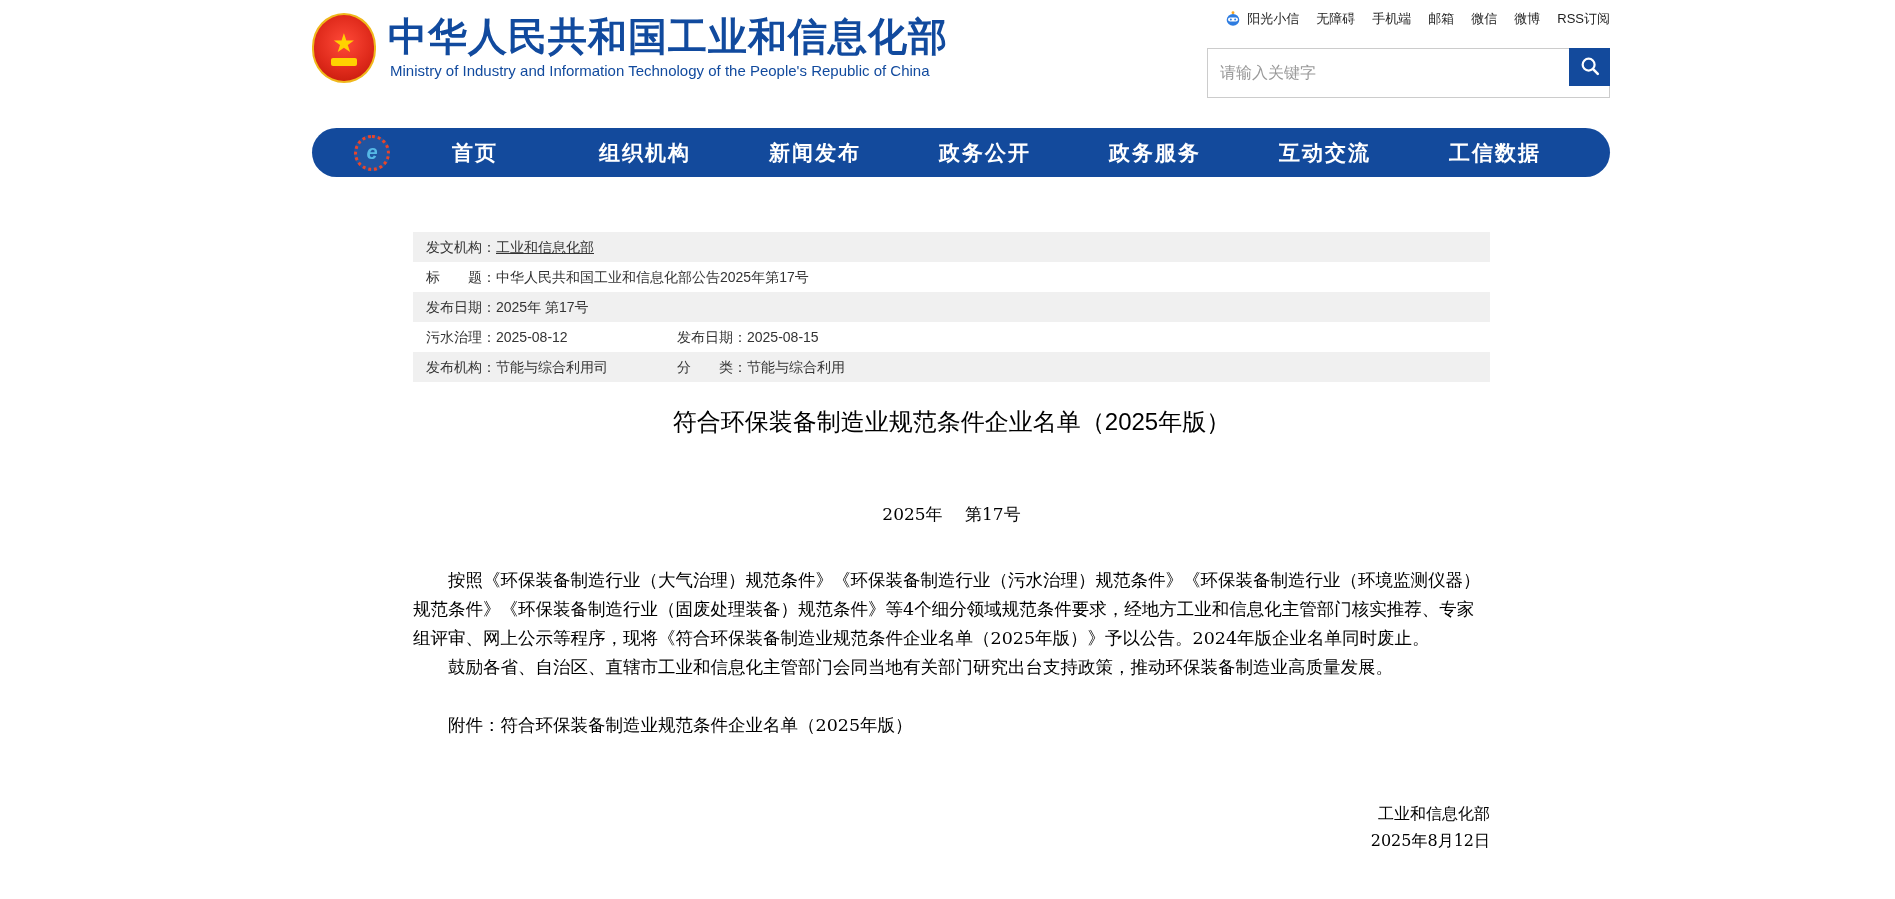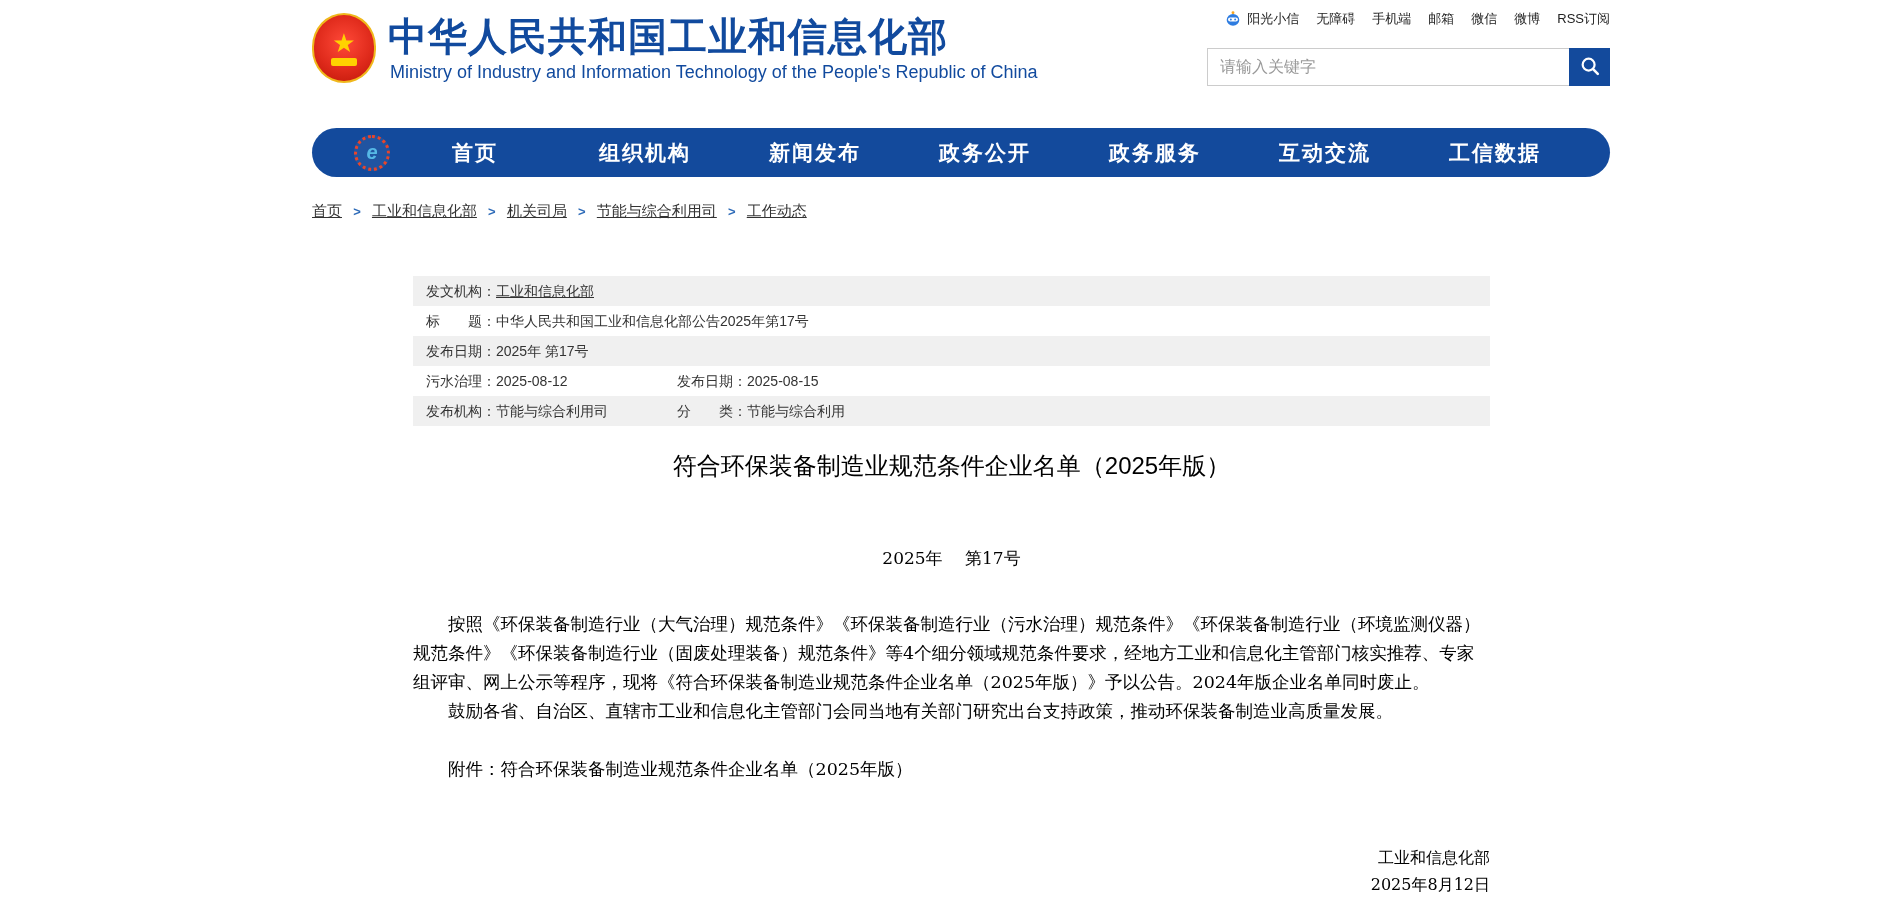--- a/index.html
+++ b/index.html
@@ -25,30 +25,30 @@
   }
   .emblem .star { color: #ffd200; font-size: 26px; line-height: 24px; }
   .emblem .gate { width: 26px; height: 8px; background: #ffd200; border-radius: 2px; margin-top: 3px; }
   .site-title {
     position: absolute; left: 76px; top: 10px;
     font-size: 39px; font-weight: bold; color: #114a9e; letter-spacing: 1px;
     white-space: nowrap;
   }
   .site-subtitle {
     position: absolute; left: 78px; top: 62px;
-    font-size: 18px; color: #114a9e; white-space: nowrap;
+    font-size: 15px; color: #114a9e; white-space: nowrap;
   }
   .utility {
     position: absolute; right: 0; top: 10px;
     display: flex; align-items: center; gap: 17px;
     font-size: 13px; color: #222; white-space: nowrap;
   }
   .u-item { cursor: pointer; display: flex; align-items: flex-start; gap: 5px; }
   .robot-icon svg { display: block; }
-  .searchbar { position: absolute; right: 0; top: 48px; width: 403px; height: 38px; }
+  .searchbar { position: absolute; right: 0; top: 48px; width: 403px; height: 50px; }
   .search-input {
     width: 100%; height: 100%;
     border: 1px solid #cccccc; background: #fff;
     padding: 0 52px 0 12px; font-size: 16px; color: #333;
     font-family: "Liberation Sans", sans-serif;
   }
   .search-input::placeholder { color: #999; }
   .search-btn {
     position: absolute; right: 0; top: 0;
     width: 41px; height: 38px; border: none; cursor: pointer;
@@ -165,31 +165,20 @@
       <span class="nav-item">首页</span>
       <span class="nav-item">组织机构</span>
       <span class="nav-item">新闻发布</span>
       <span class="nav-item">政务公开</span>
       <span class="nav-item">政务服务</span>
       <span class="nav-item">互动交流</span>
       <span class="nav-item">工信数据</span>
     </div>
   </div>
 
-  <div class="breadcrumb">
-    <span class="crumb">首页</span>
-    <span class="crumb-sep">&gt;</span>
-    <span class="crumb">工业和信息化部</span>
-    <span class="crumb-sep">&gt;</span>
-    <span class="crumb">机关司局</span>
-    <span class="crumb-sep">&gt;</span>
-    <span class="crumb">节能与综合利用司</span>
-    <span class="crumb-sep">&gt;</span>
-    <span class="crumb">工作动态</span>
-  </div>
 
   <div class="article">
 
     <div class="meta-table">
       <div class="m-row gray">
         <div class="m-cell">
           <span class="m-label">发文机构：</span>
           <span class="m-value underline">工业和信息化部</span>
         </div>
       </div>

